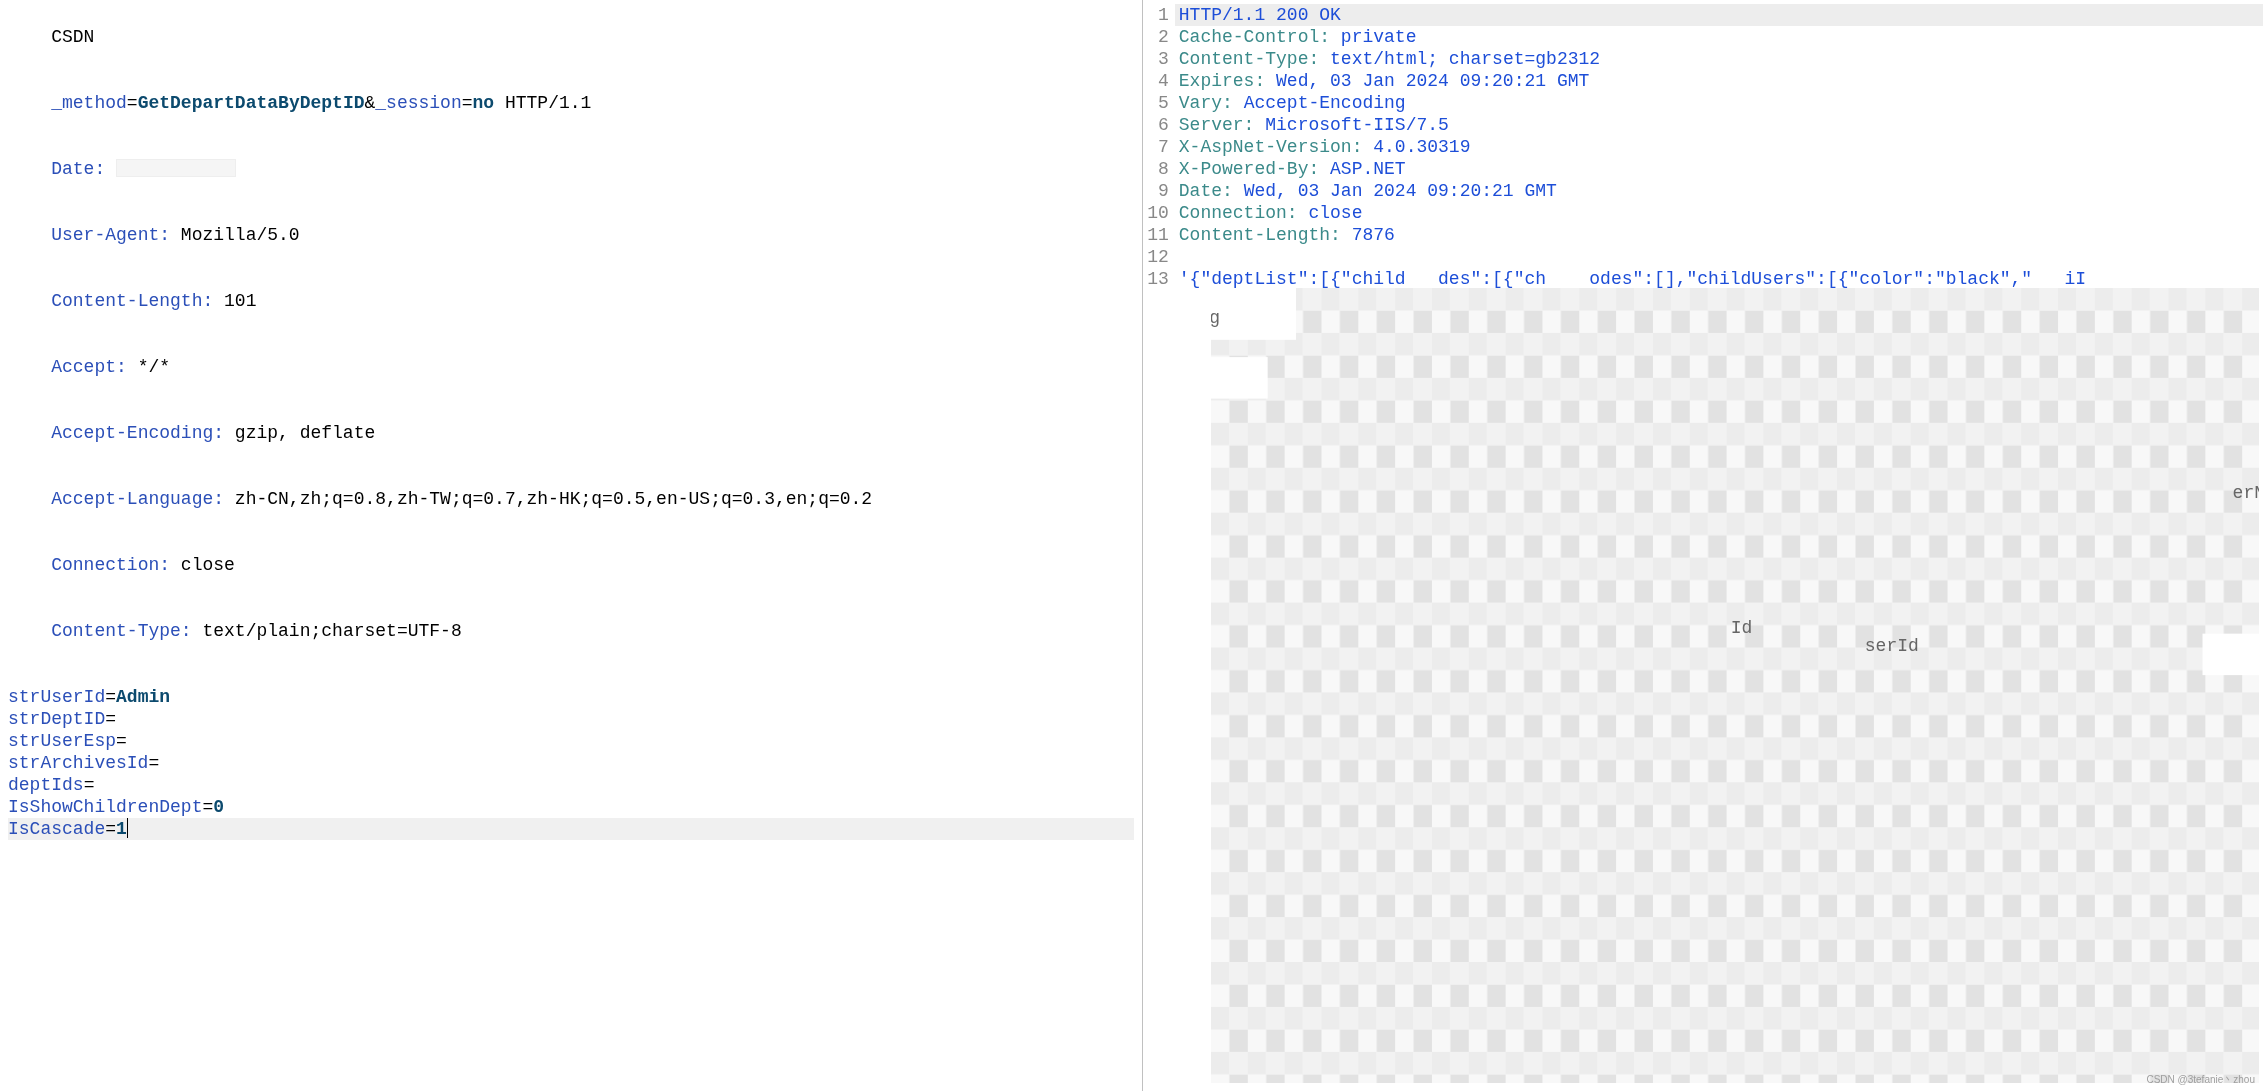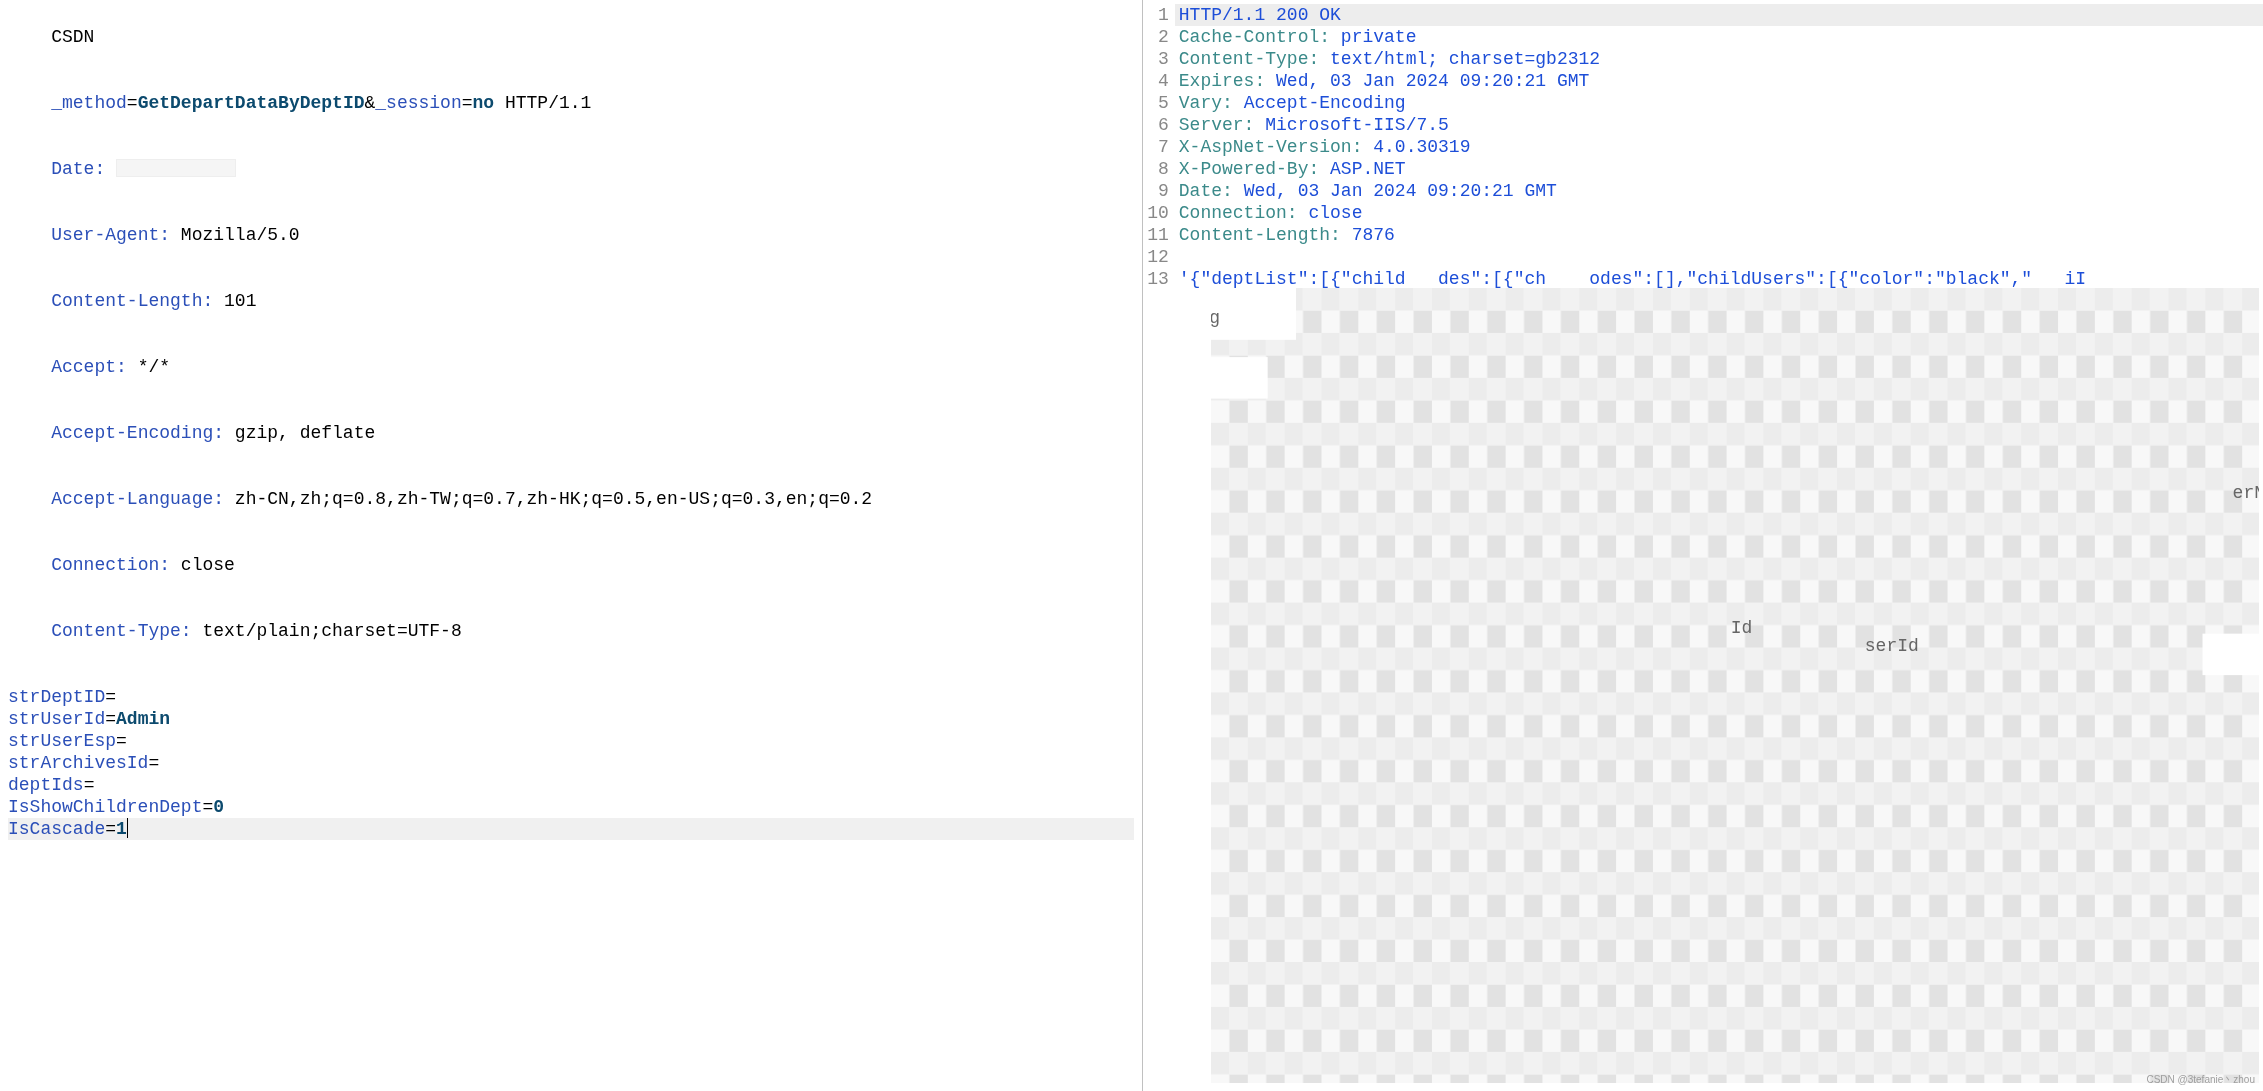--- a/index.html
+++ b/index.html
@@ -143,22 +143,22 @@
     <span class="k-blue">Accept-Language:</span><span class="k-black"> zh-CN,zh;q=0.8,zh-TW;q=0.7,zh-HK;q=0.5,en-US;q=0.3,en;q=0.2</span>
   </div>
   <div class="line">
     <span class="k-blue">Connection:</span><span class="k-black"> close</span>
   </div>
   <div class="line">
     <span class="k-blue">Content-Type:</span><span class="k-black"> text/plain;charset=UTF-8</span>
   </div>
   <div class="line">&nbsp;</div>
   <div id="body-params">
+      <div class="line"><span class="k-blue">strUserId</span><span class="k-black">=</span><span class="k-red">Admin</span></div>
       <div class="line"><span class="k-blue">strDeptID</span><span class="k-black">=</span><span class="k-red"></span></div>
-      <div class="line"><span class="k-blue">strUserId</span><span class="k-black">=</span><span class="k-red">Admin</span></div>
       <div class="line"><span class="k-blue">strUserEsp</span><span class="k-black">=</span><span class="k-red"></span></div>
       <div class="line"><span class="k-blue">strArchivesId</span><span class="k-black">=</span><span class="k-red"></span></div>
       <div class="line"><span class="k-blue">deptIds</span><span class="k-black">=</span><span class="k-red"></span></div>
       <div class="line"><span class="k-blue">IsShowChildrenDept</span><span class="k-black">=</span><span class="k-red">0</span></div>
       <div class="line current"><span class="k-blue">IsCascade</span><span class="k-black">=</span><span class="k-red">1</span><span class="cursor"></span></div>
     </div>
 </div>
 
 <div class="panel-right">
   <div class="gutter" id="gutter">

